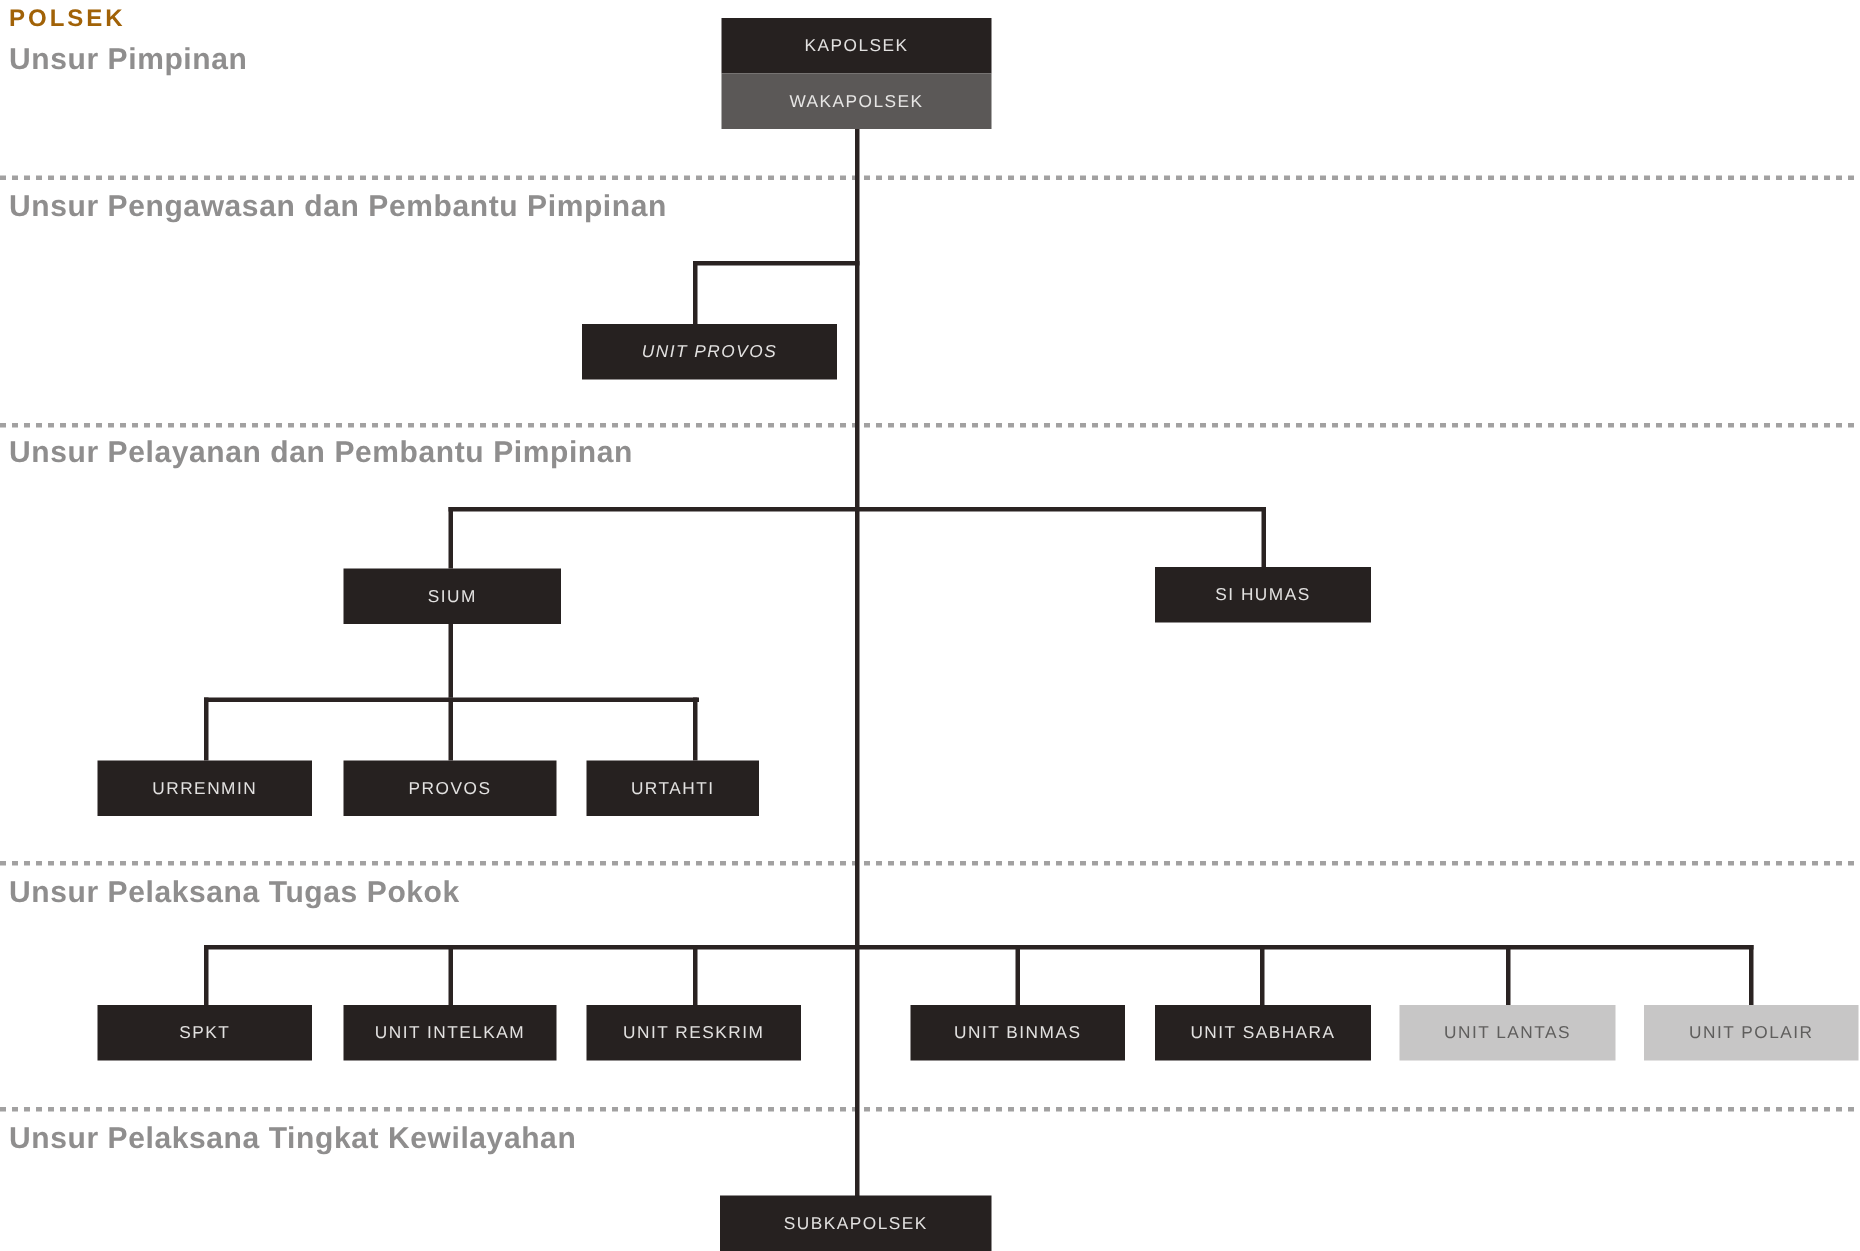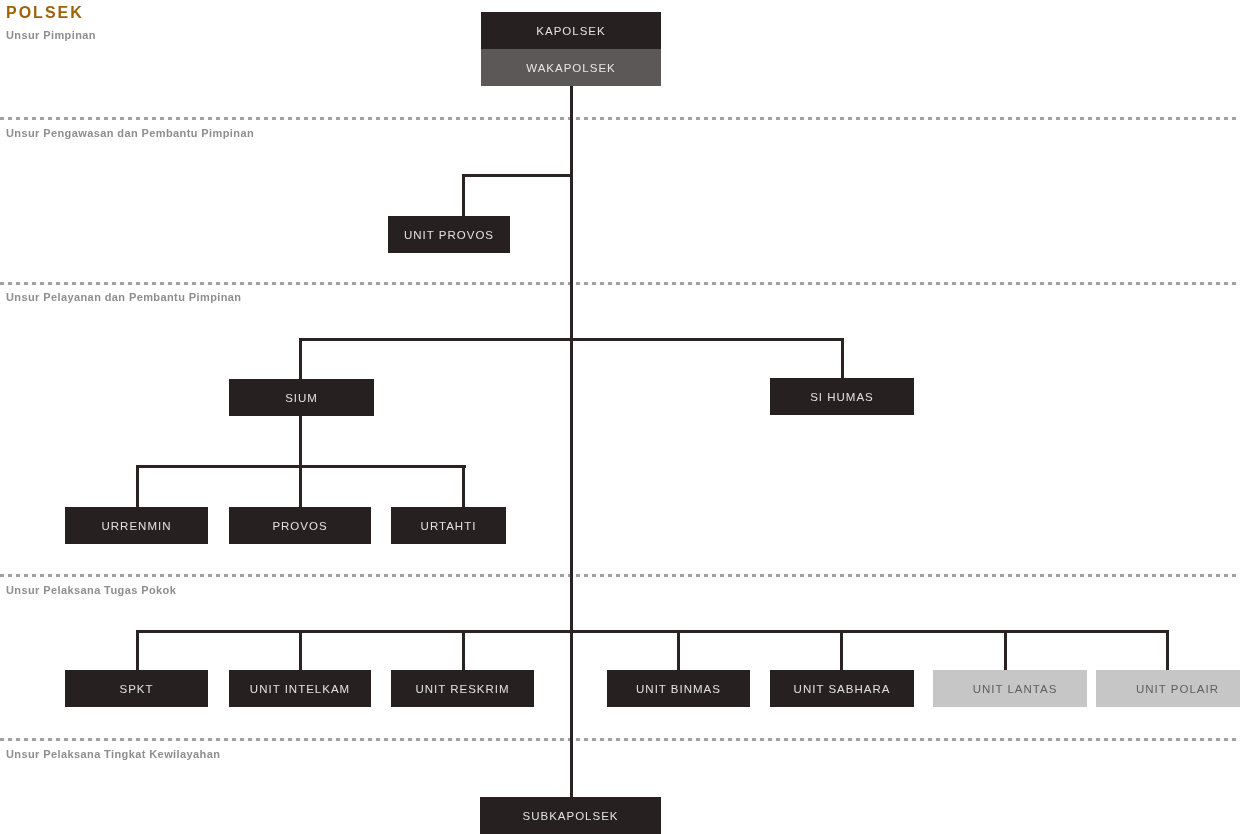--- a/index.html
+++ b/index.html
@@ -21,21 +21,21 @@
     left: 6px;
     top: 4px;
     font-size: 16px;
     font-weight: bold;
     letter-spacing: 2px;
     color: #a16207;
   }
   .section-label {
     position: absolute;
     left: 6px;
-    font-size: 11px;
+    font-size: 20px;
     font-weight: bold;
     letter-spacing: 0.4px;
     color: #8f8e8e;
   }
   .sl-1 { top: 29px; }
   .sl-2 { top: 127px; }
   .sl-3 { top: 291px; }
   .sl-4 { top: 584px; }
   .sl-5 { top: 748px; }
   
@@ -80,24 +80,24 @@
     display: flex;
     align-items: center;
     justify-content: center;
     font-size: 11.5px;
     letter-spacing: 1px;
     background: #262120;
     color: #e2e1e0;
     white-space: nowrap;
   }
   .node.gray  { background: #5b5857; color: #e7e6e5; }
-  .node.light { background: #c7c6c6; color: #5f5e5d; padding-left: 10px; }
+  .node.light { background: #c7c6c6; color: #5f5e5d; }
   .n-kapolsek    { left: 481px;  top: 12px;  width: 180px; height: 37px; }
   .n-wakapolsek  { left: 481px;  top: 49px;  width: 180px; height: 37px; }
-  .n-provos      { left: 388px;  top: 216px; width: 122px; height: 37px; }
+  .n-provos      { left: 388px;  top: 216px; width: 170px; height: 37px; font-style: italic; }
   .n-sium        { left: 229px;  top: 379px; width: 145px; height: 37px; }
   .n-humas       { left: 770px;  top: 378px; width: 144px; height: 37px; }
   .n-urrenmin    { left: 65px;   top: 507px; width: 143px; height: 37px; }
   .n-urtaud      { left: 229px;  top: 507px; width: 142px; height: 37px; }
   .n-urtahti     { left: 391px;  top: 507px; width: 115px; height: 37px; }
   .n-spkt        { left: 65px;   top: 670px; width: 143px; height: 37px; }
   .n-intelkam    { left: 229px;  top: 670px; width: 142px; height: 37px; }
   .n-reskrim     { left: 391px;  top: 670px; width: 143px; height: 37px; }
   .n-binmas      { left: 607px;  top: 670px; width: 143px; height: 37px; }
   .n-sabhara     { left: 770px;  top: 670px; width: 144px; height: 37px; }

